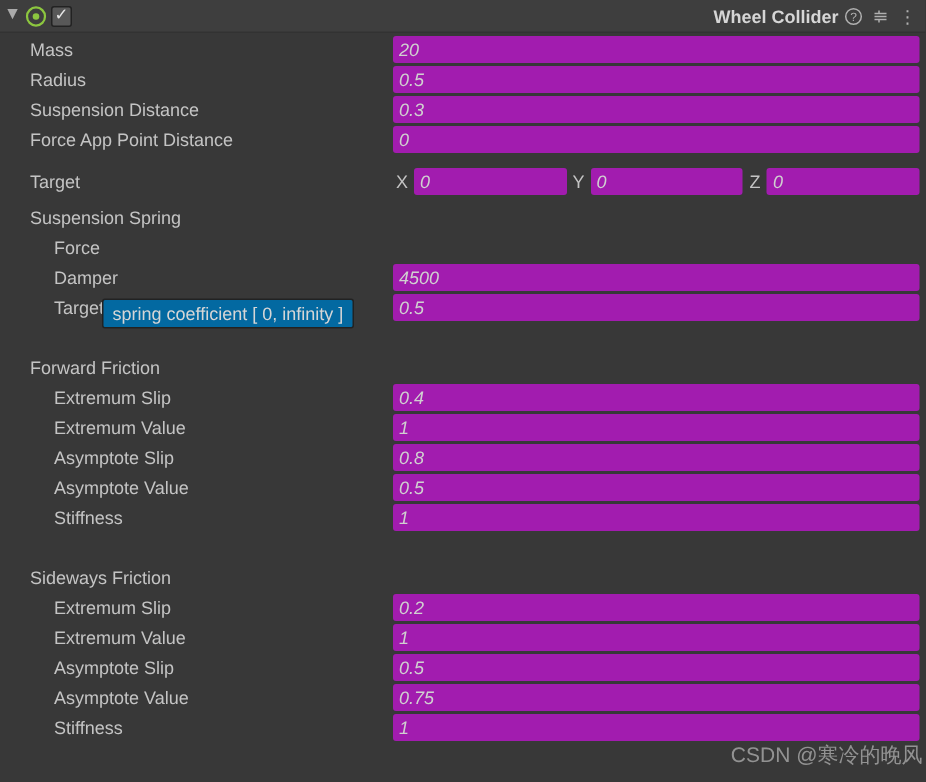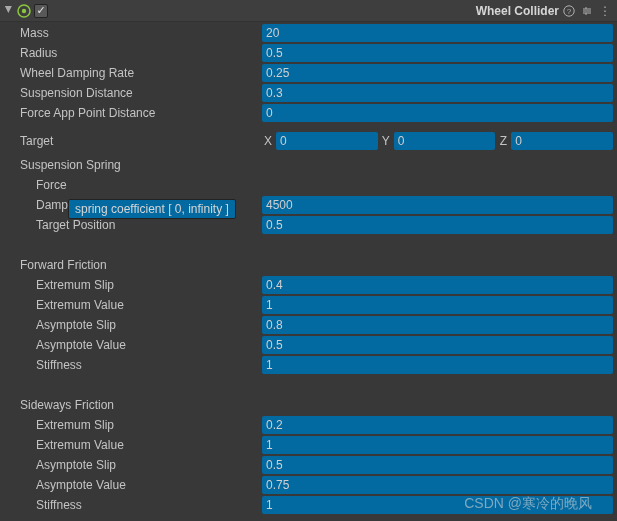--- a/index.html
+++ b/index.html
@@ -41,45 +41,46 @@
   .row {
     display: flex; align-items: center;
     height: 20px;
   }
   .label {
     width: 258px; padding-left: 16px;
   }
   .sub .label { padding-left: 32px; }
   .input {
     flex: 1; height: 18px;
-    background: #0369a1; color: #d0d0d0;
+    background: #a21caf; color: #d0d0d0;
     border: none; border-radius: 2px;
     padding: 0 4px;
     font-size: 12px;
     font-family: inherit;
+    font-style: italic;
   }
   .vec3 { display: flex; flex: 1; gap: 2px; align-items: center; }
   .vec3 .axis { width: 12px; text-align: center; color: #c4c4c4; }
   .vec3 .input { width: 0; flex: 1; }
   .section-hdr { padding-left: 16px; height: 20px; display: flex; align-items: center; }
   .spacer { height: 20px; }
   .tooltip {
     position: absolute;
     left: 68px; top: 199px;
     background: #0369a1;
     border: 1px solid #222;
     color: #d6d6d6;
     padding: 2px 6px;
     font-size: 12px;
     border-radius: 2px;
     z-index: 10;
   }
   .watermark {
     position: absolute;
-    right: 25px; bottom: 8px;
+    right: 2px; bottom: 8px;
     color: rgba(220,220,220,0.55);
     font-size: 14px;
     pointer-events: none;
   }
 </style>
 </head>
 <body>
 
 <div class="comp-header">
   <span class="foldout">▶</span>
@@ -109,24 +110,20 @@
 
   <div class="row">
     <span class="label">Mass</span>
     <input class="input" value="20" style="">
   </div>
   <div class="row">
     <span class="label">Radius</span>
     <input class="input" value="0.5" style="">
   </div>
   <div class="row">
-    <span class="label">Wheel Damping Rate</span>
-    <input class="input" value="0.25" style="">
-  </div>
-  <div class="row">
     <span class="label">Suspension Distance</span>
     <input class="input" value="0.3" style="">
   </div>
   <div class="row">
     <span class="label">Force App Point Distance</span>
     <input class="input" value="0" style="">
   </div>
 
   <div class="row" style="margin-top:8px">
     <span class="label">Target</span>

